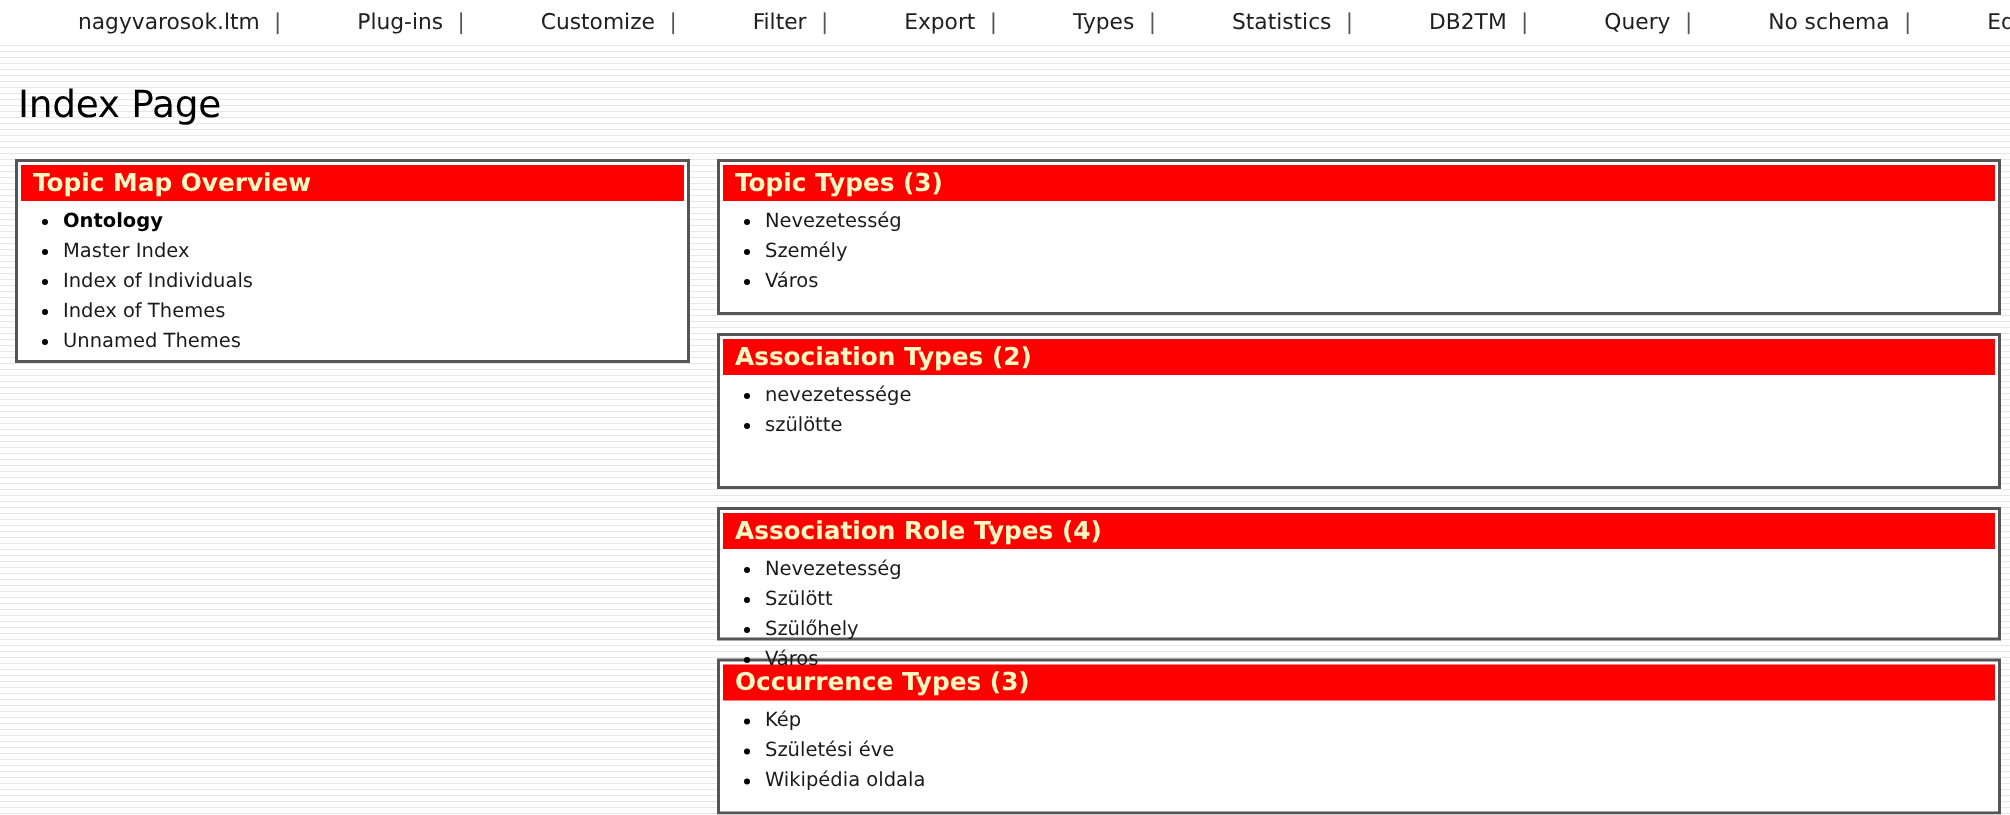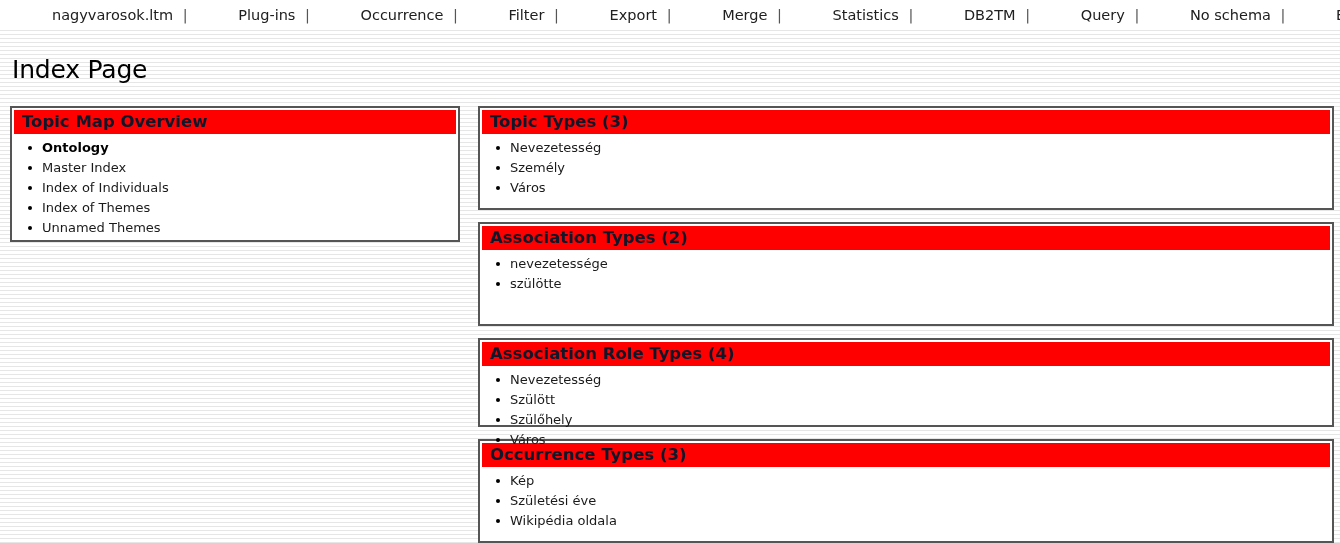--- a/index.html
+++ b/index.html
@@ -87,21 +87,21 @@
     border: 2px solid #555555;
     background: #ffffff;
     margin-bottom: 12px;
     box-sizing: border-box;
   }
   .panel-inner {
     padding: 2px 2px 3px 2px;
   }
   .panel-header {
     background: #ff0000;
-    color: #0f172a;
+    color: #fef9c3;
     font-weight: bold;
     font-size: 16.5px;
     line-height: 21px;
     padding: 1px 0 2px 8px;
   }
   .panel ul {
     list-style: none;
     margin: 4px 0 4px 0;
     padding: 0 0 0 26px;
   }
@@ -135,27 +135,27 @@
   .panel.p-occ      { height: 104px; }
 </style>
 </head>
 <body>
 
 <div class="menubar">
   <a class="mi" href="#">nagyvarosok.ltm</a>
   <span class="sep">|</span>
   <a class="mi" href="#">Plug-ins</a>
   <span class="sep">|</span>
-  <a class="mi" href="#">Occurrence</a>
+  <a class="mi" href="#">Customize</a>
   <span class="sep">|</span>
   <a class="mi" href="#">Filter</a>
   <span class="sep">|</span>
   <a class="mi" href="#">Export</a>
   <span class="sep">|</span>
-  <a class="mi" href="#">Merge</a>
+  <a class="mi" href="#">Types</a>
   <span class="sep">|</span>
   <a class="mi" href="#">Statistics</a>
   <span class="sep">|</span>
   <a class="mi" href="#">DB2TM</a>
   <span class="sep">|</span>
   <a class="mi" href="#">Query</a>
   <span class="sep">|</span>
   <a class="mi" href="#">No schema</a>
   <span class="sep">|</span>
   <a class="mi" href="#">Edit</a>

